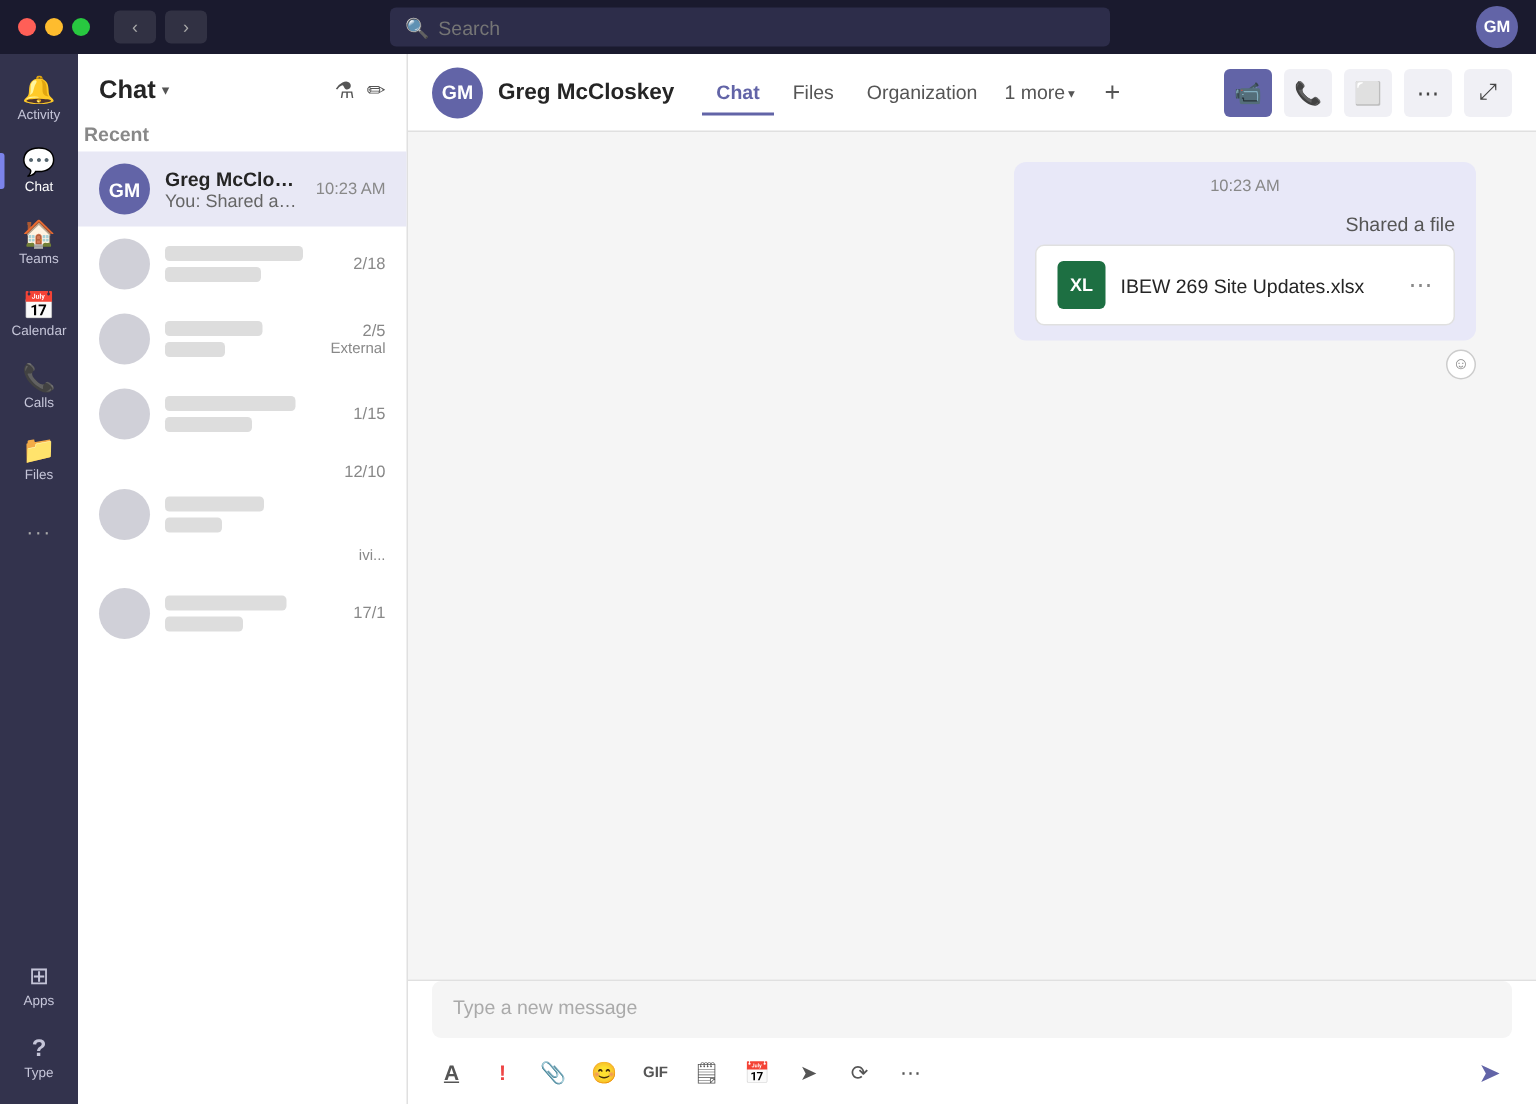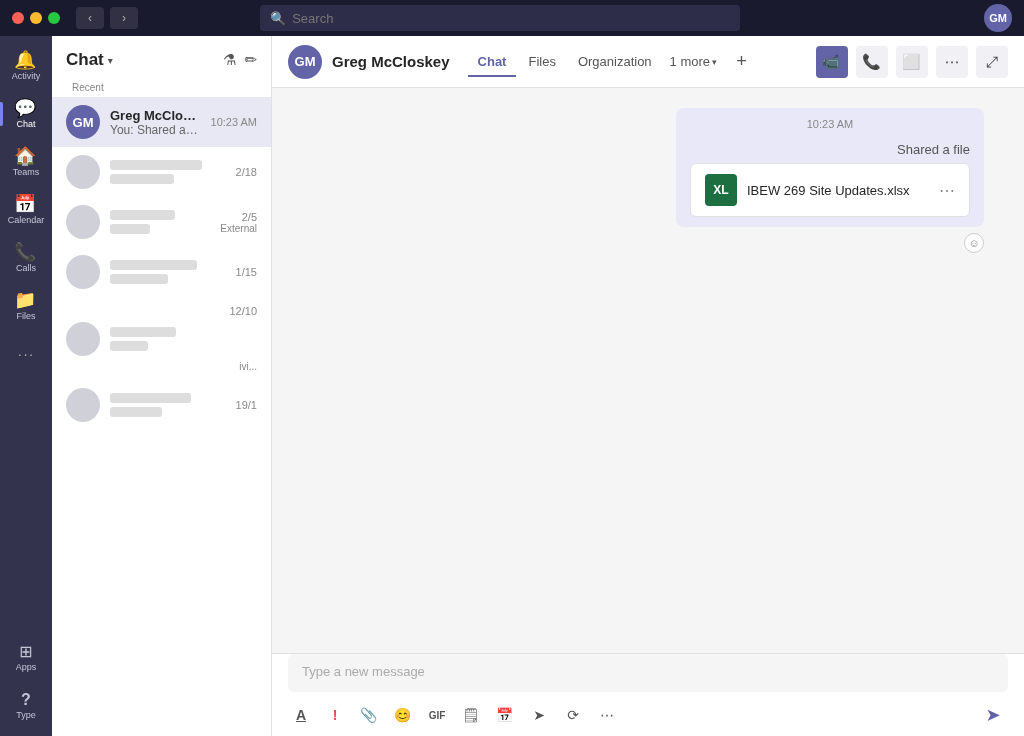--- a/index.html
+++ b/index.html
@@ -96,21 +96,21 @@
       display: flex;
       align-items: center;
       justify-content: space-between;
     }
     .chat-title-row { display: flex; align-items: center; gap: 4px; }
     .chat-title { font-size: 17px; font-weight: 600; color: #252525; }
     .dropdown-arrow { font-size: 10px; color: #555; }
     .chat-actions { display: flex; gap: 8px; color: #555; font-size: 15px; }
     .chat-actions span { cursor: pointer; }
 
-    .recent-label { padding: 4px 20px 4px; font-size: 10px; color: #888; font-weight: 400; }
+    .recent-label { padding: 4px 4px 4px; font-size: 13px; color: #888; font-weight: 700; }
 
     .chat-item {
       display: flex;
       align-items: center;
       padding: 8px 14px;
       cursor: pointer;
       position: relative;
       gap: 10px;
     }
     .chat-item.active { background: #e8e8f5; }
@@ -380,21 +380,21 @@
         <div class="chat-time">12/10</div>
         <div style="font-size:10px; color:#888;margin-top:44px;">ivi...</div>
       </div>
     </div>
     <div class="blurred-row">
       <div class="chat-avatar-placeholder"></div>
       <div style="flex:1;">
         <div class="blurred-text" style="width:70%; margin-bottom:4px;"></div>
         <div class="blurred-text" style="width:45%;"></div>
       </div>
-      <div class="chat-time">19/1</div>
+      <div class="chat-time">17/1</div>
     </div>
   </div>
 
   <div class="chat-main">
 
     <div class="chat-header">
       <div class="chat-header-avatar">
         <span>GM</span>
       </div>
       <span class="chat-header-name">Greg McCloskey</span>

